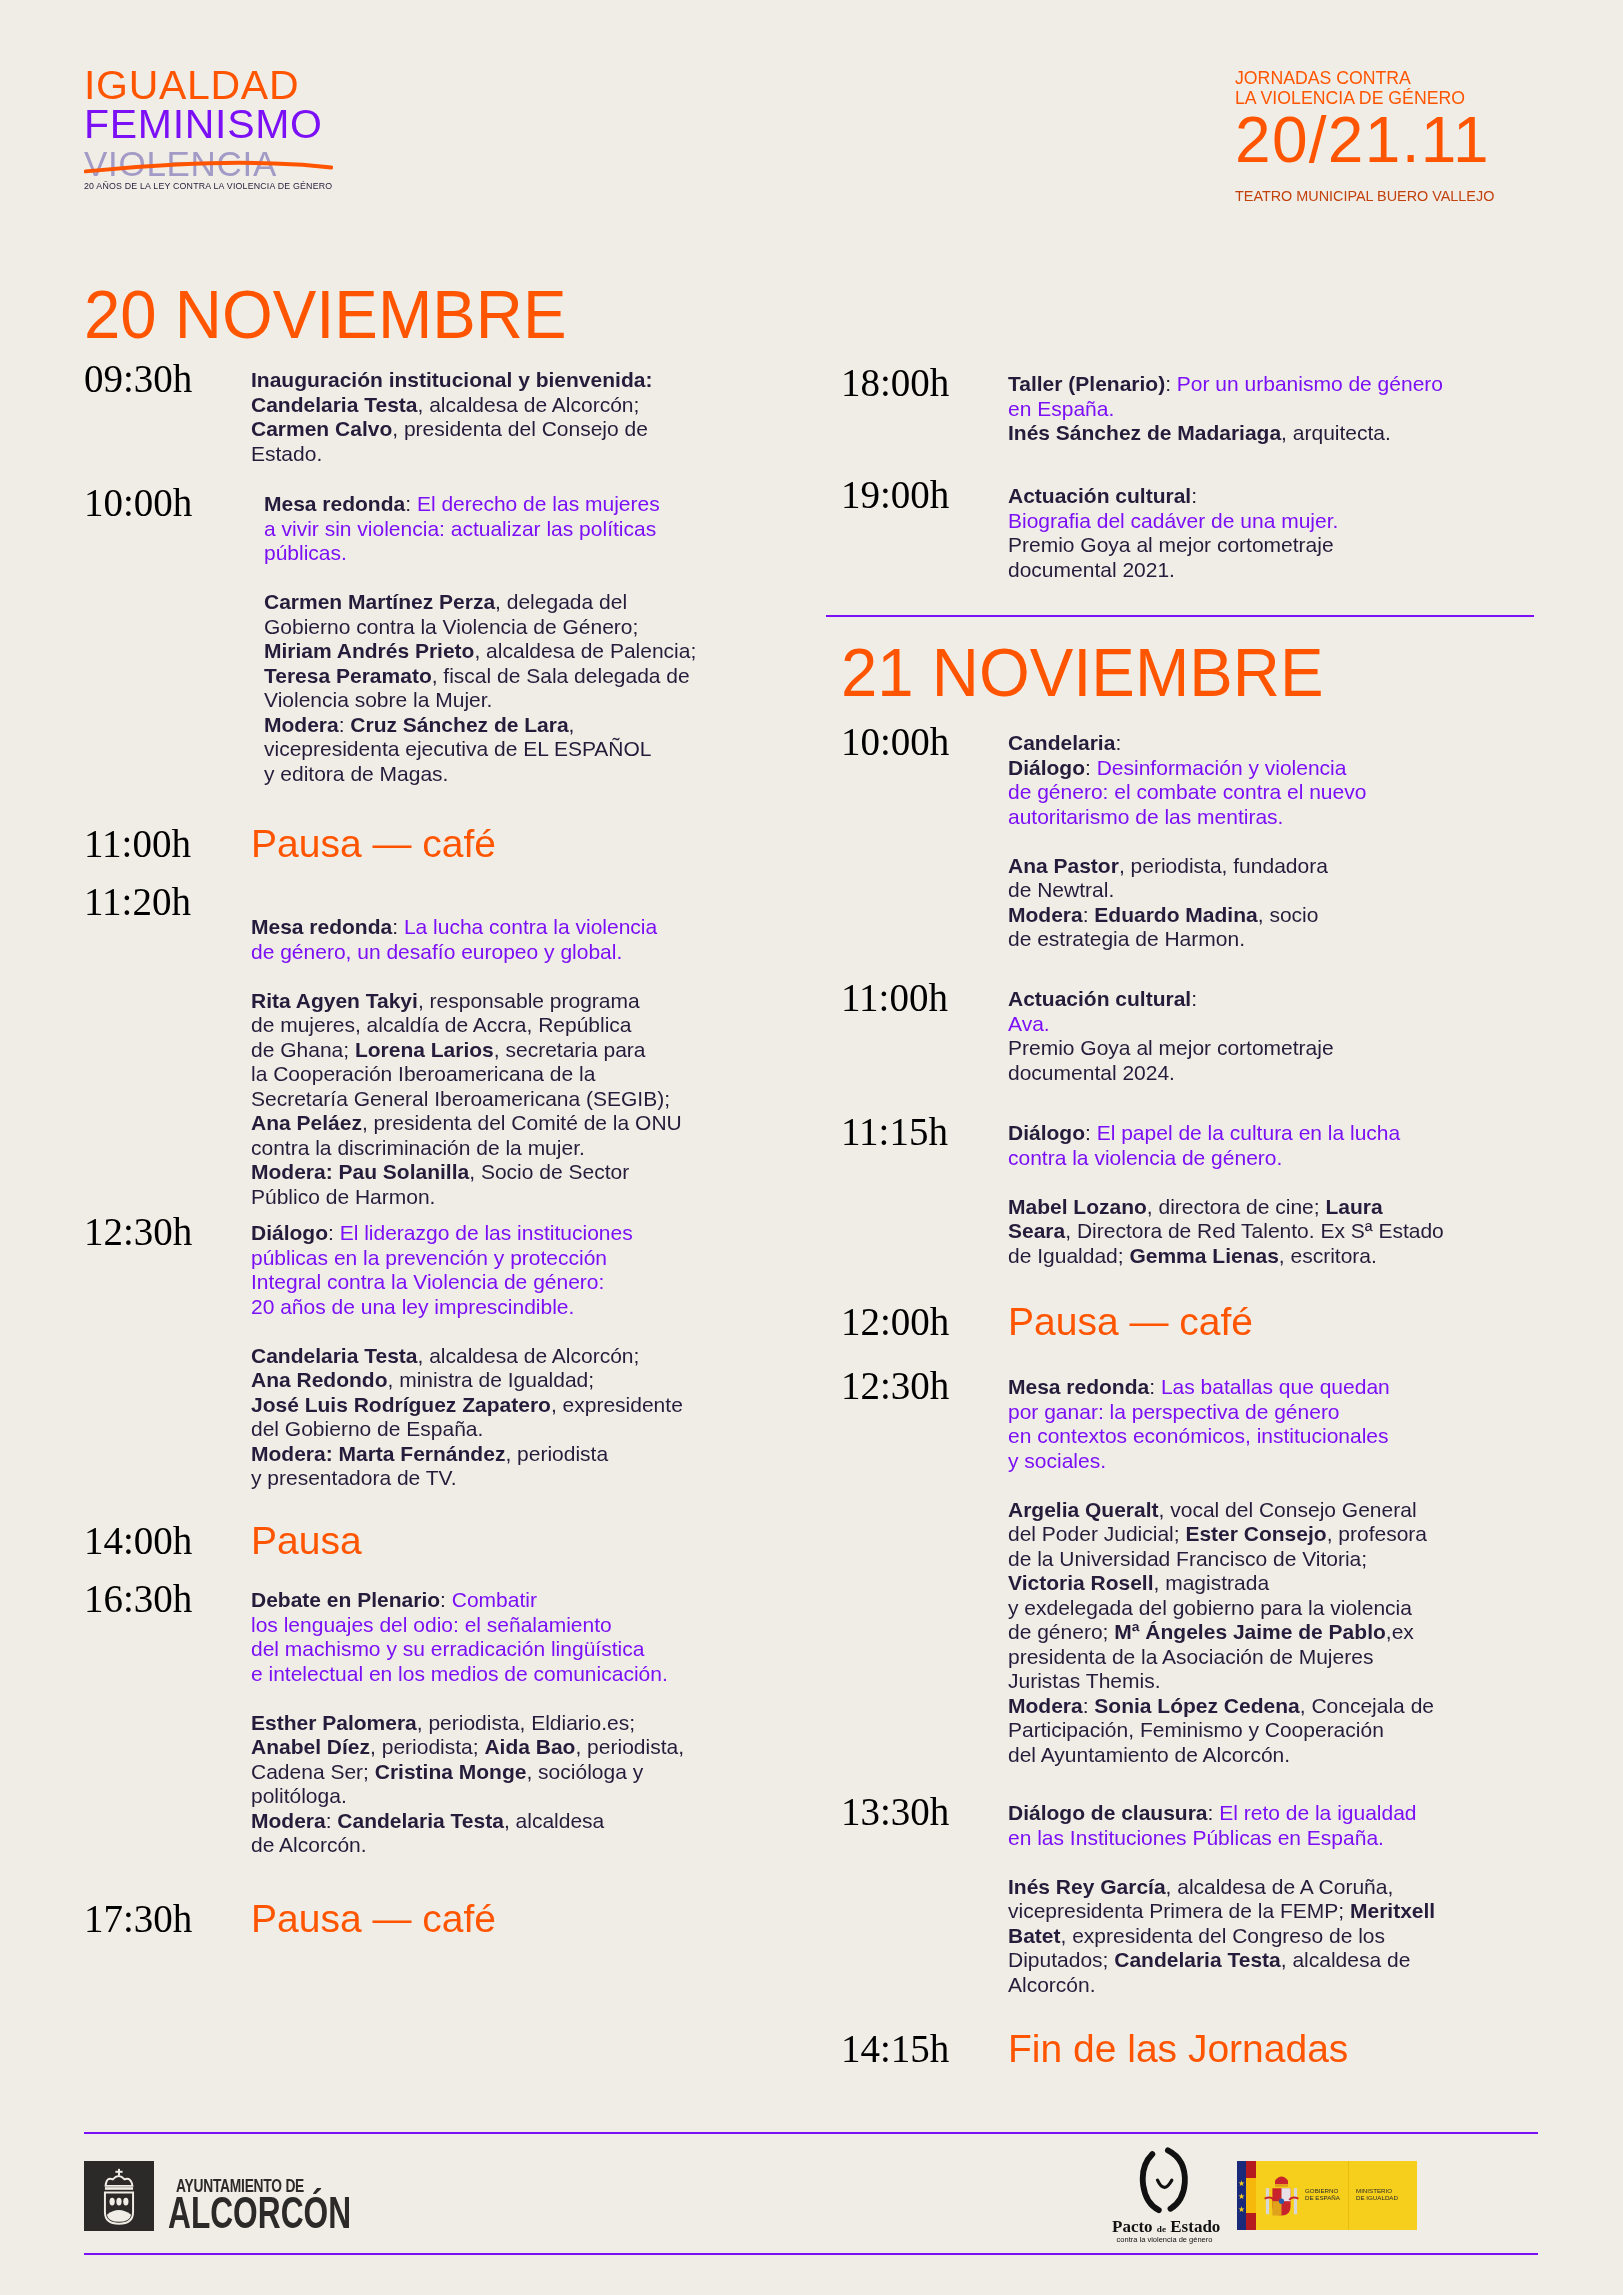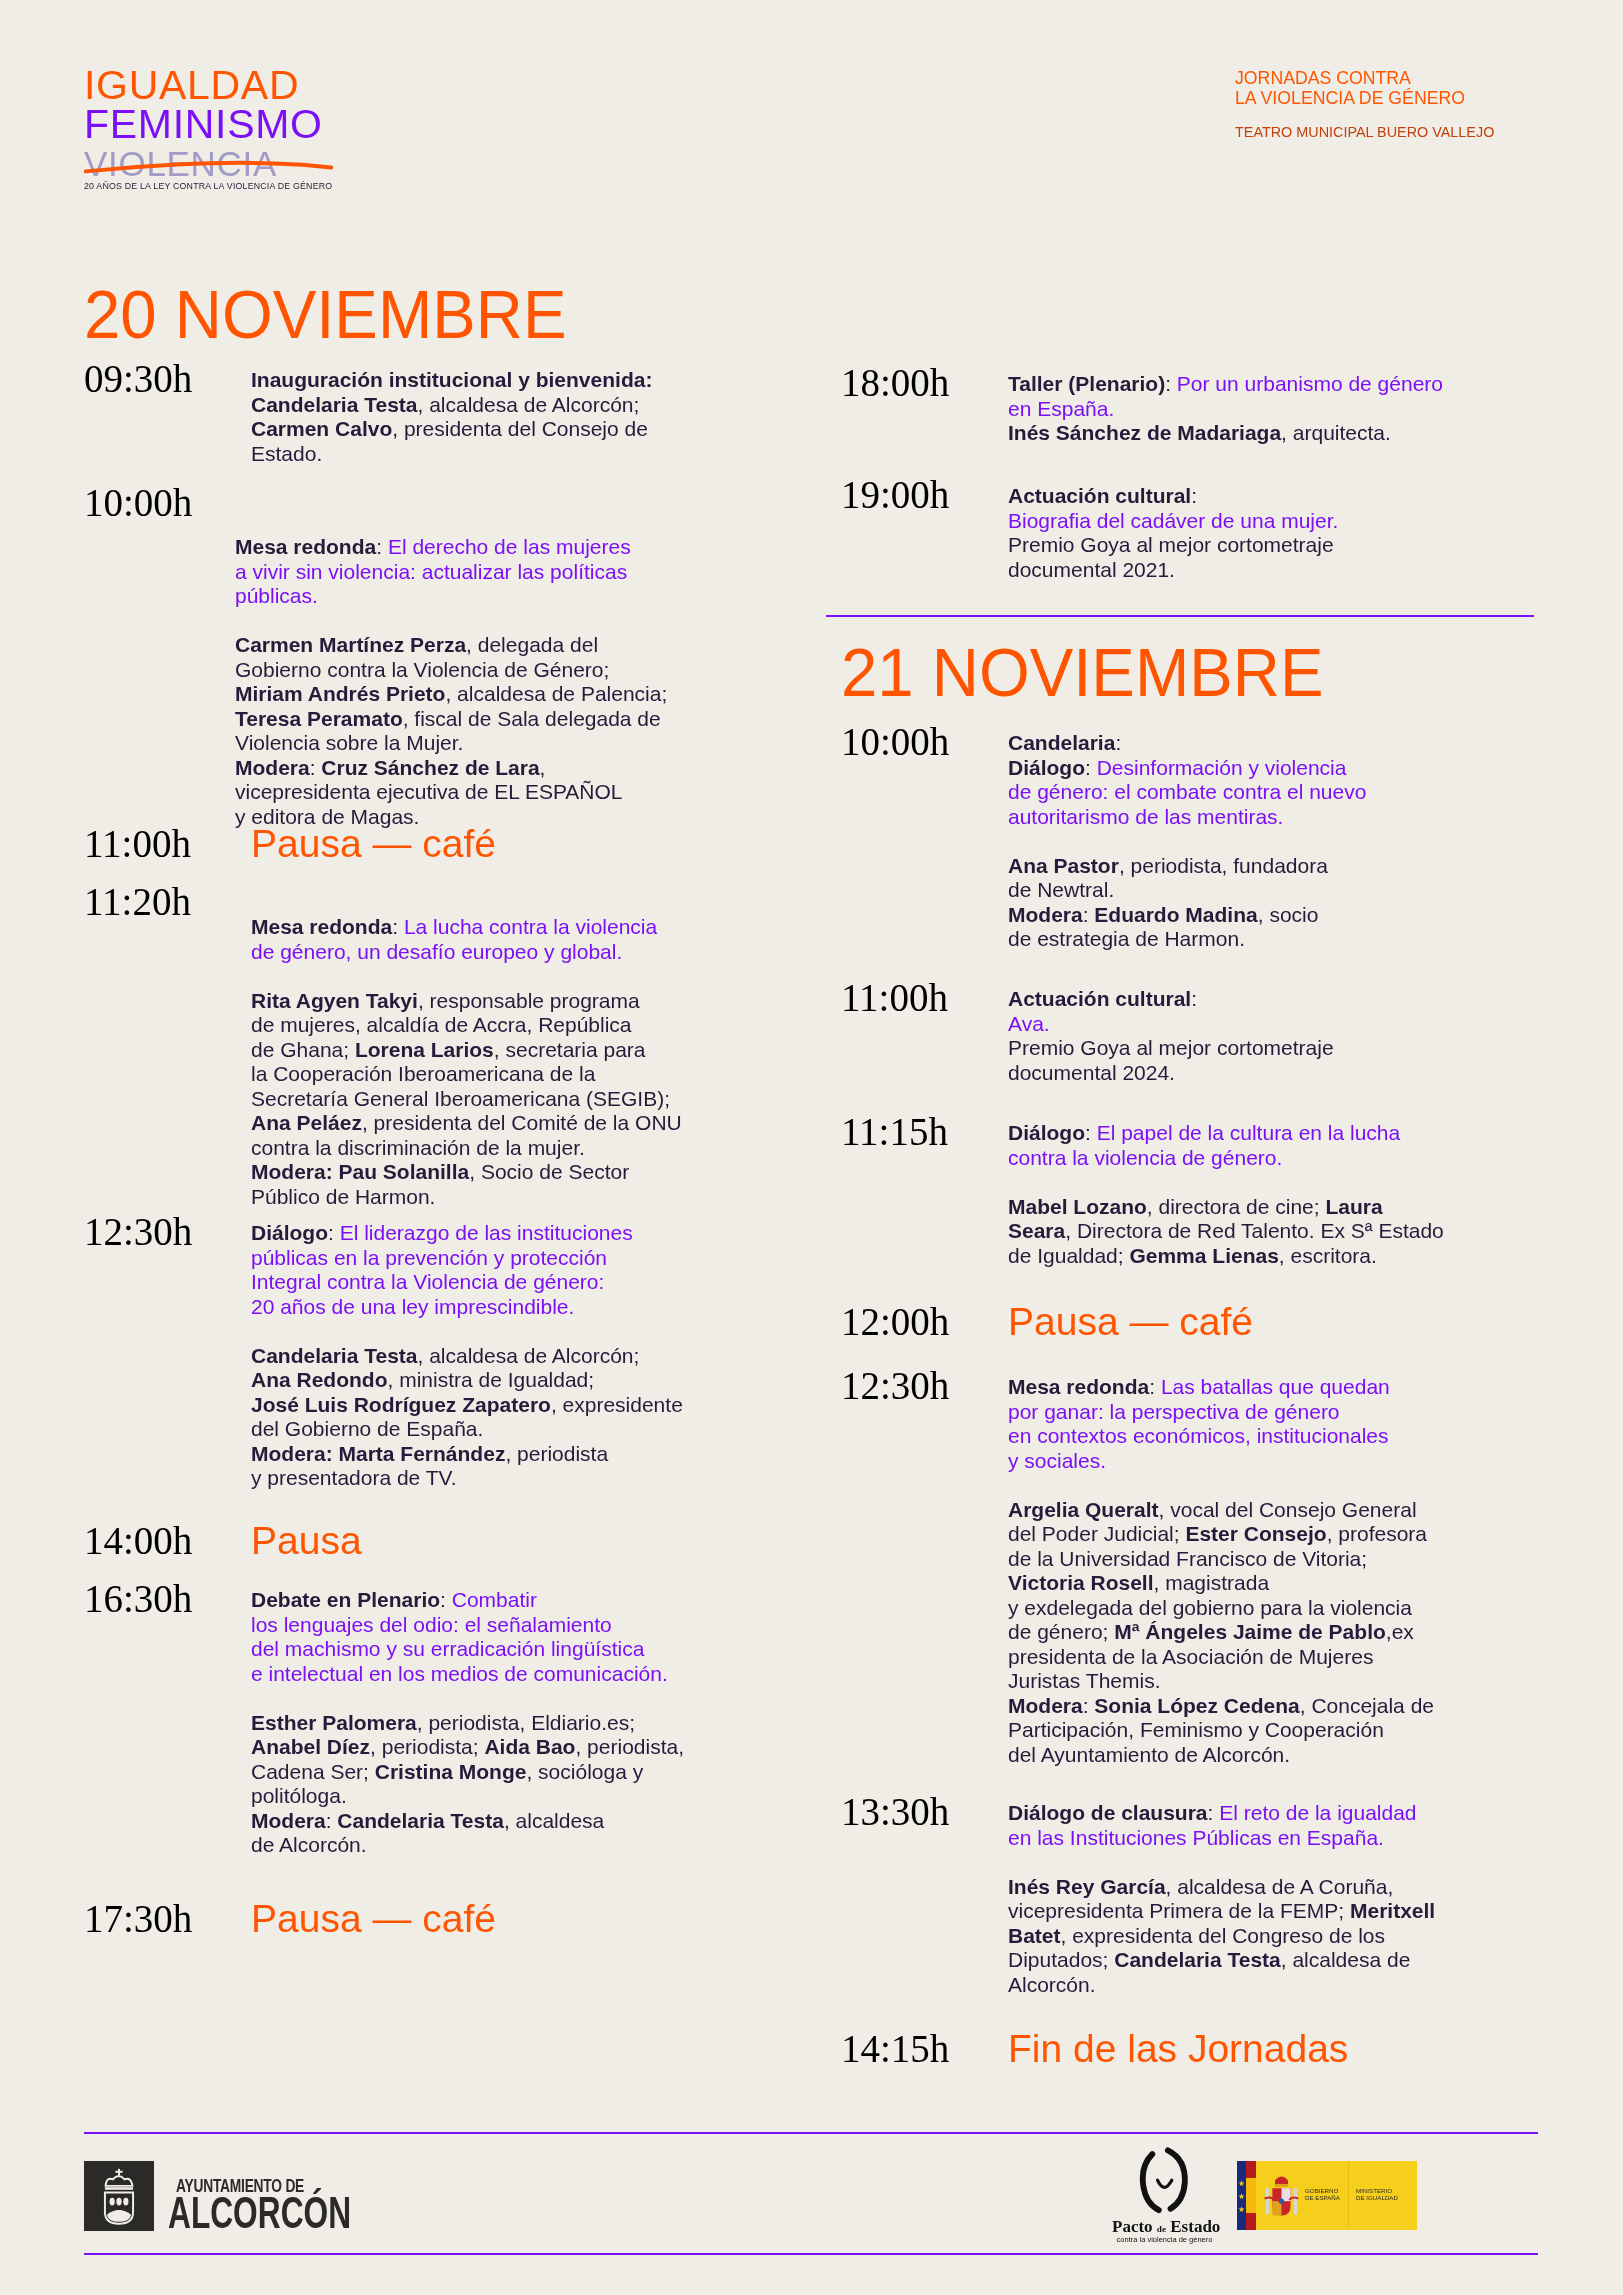--- a/index.html
+++ b/index.html
@@ -67,37 +67,38 @@
   <div class="l3">VIOLENCIA</div>
   <svg class="strike" width="249" height="19.6" viewBox="0 0 380 30">
     <path d="M2 22 C 80 14, 200 6, 290 10 C 330 11, 360 14, 378 16" stroke="#FF5500" stroke-width="6" fill="none" stroke-linecap="round"></path>
   </svg>
   <div class="l4">20 AÑOS DE LA LEY CONTRA LA VIOLENCIA DE GÉNERO</div>
 </div>
 
 <div id="hdr-right" class="abs">
   <div class="sub">JORNADAS CONTRA</div>
   <div class="sub">LA VIOLENCIA DE GÉNERO</div>
+  <div class="dates">20/21.11</div>
   <div class="venue">TEATRO MUNICIPAL BUERO VALLEJO</div>
 </div>
 
 <div class="abs day-title" style="left:84px; top:280px;">20 NOVIEMBRE</div>
 
 <div class="abs slot" style="left:84px; top:359px;">
     <div class="time" style="position: absolute; left: 0px; top: 0px;">09:30h</div>
     <div class="body" style="position: absolute; left: 167px; top: 9.2px; width: 576px; white-space: nowrap;">
       <div style="min-height: 24.5px;"><b>Inauguración institucional y bienvenida:</b></div>
       <div style="min-height: 24.5px;"><b>Candelaria Testa</b><span>, alcaldesa de Alcorcón;</span></div>
       <div style="min-height: 24.5px;"><b>Carmen Calvo</b><span>, presidenta del Consejo de</span></div>
       <div style="min-height: 24.5px;"><span>Estado.</span></div>
     </div>
   </div>
 <div class="abs slot" style="left:84px; top:483px;">
     <div class="time" style="position: absolute; left: 0px; top: 0px;">10:00h</div>
-    <div class="body" style="position: absolute; left: 151px; top: 9.2px; width: 576px; white-space: nowrap; margin-top: 43px;">
+    <div class="body" style="position: absolute; left: 180px; top: 9.2px; width: 576px; white-space: nowrap;">
       <div style="min-height: 24.5px;"><b>Mesa redonda</b><span>: </span><span class="t">El derecho de las mujeres</span></div>
       <div style="min-height: 24.5px;"><span class="t">a vivir sin violencia: actualizar las políticas</span></div>
       <div style="min-height: 24.5px;"><span class="t">públicas.</span></div>
       <div style="min-height: 24.5px;"></div>
       <div style="min-height: 24.5px;"><b>Carmen Martínez Perza</b><span>, delegada del</span></div>
       <div style="min-height: 24.5px;"><span>Gobierno contra la Violencia de Género;</span></div>
       <div style="min-height: 24.5px;"><b>Miriam Andrés Prieto</b><span>, alcaldesa de Palencia;</span></div>
       <div style="min-height: 24.5px;"><b>Teresa Peramato</b><span>, fiscal de Sala delegada de</span></div>
       <div style="min-height: 24.5px;"><span>Violencia sobre la Mujer.</span></div>
       <div style="min-height: 24.5px;"><b>Modera</b><span>: </span><b>Cruz Sánchez de Lara</b><span>,</span></div>

